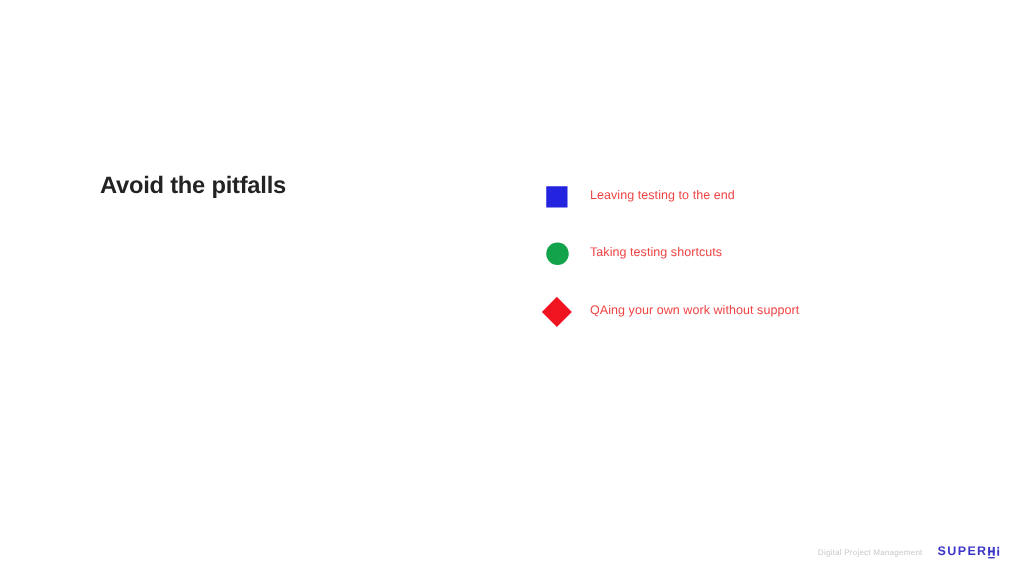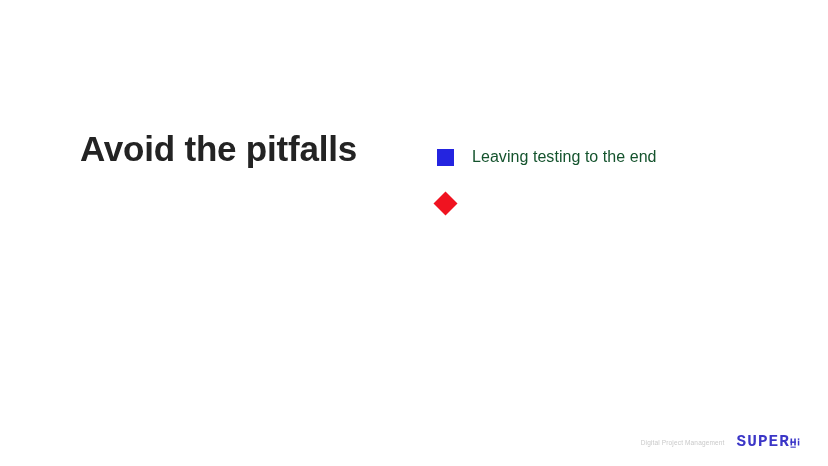--- a/index.html
+++ b/index.html
@@ -17,21 +17,21 @@
     height: 466px;
     background: #ffffff;
     overflow: hidden;
   }
 
   
   .slide-title {
     position: absolute;
     left: 80px;
     top: 132px;
-    font-size: 35px;
+    font-size: 19px;
     font-weight: 700;
     letter-spacing: -0.2px;
     color: #232323;
     line-height: 34px;
     white-space: nowrap;
   }
 
   
   .pitfall-list {
     position: absolute;
@@ -47,23 +47,23 @@
   }
   .bullet-wrap {
     width: 40px;
     min-width: 40px;
     height: 30px;
     display: flex;
     align-items: center;
     justify-content: flex-start;
   }
   .pitfall-label {
-    font-size: 16px;
+    font-size: 10px;
     font-weight: 400;
-    color: #14532d;
+    color: #ef4444;
     letter-spacing: 0.05px;
     line-height: 20px;
     white-space: nowrap;
   }
 
   
   .shape-square {
     width: 17px;
     height: 17px;
     margin-left: 5px;
@@ -106,26 +106,25 @@
     color: #c9c9c9;
     letter-spacing: 0.15px;
     white-space: nowrap;
   }
   .logo {
     display: flex;
     align-items: flex-start;
     color: #3b36c7;
   }
   .logo-word {
-    font-size: 16px;
+    font-size: 10px;
     font-weight: 700;
     letter-spacing: 1.1px;
     line-height: 12px;
     color: #3b36c7;
-    font-family: Liberation Mono, monospace;
   }
   .logo-mark {
     position: relative;
     width: 12px;
     height: 12px;
     margin-left: 0px;
   }
 </style>
 </head>
 <body>
@@ -136,25 +135,32 @@
 
   <div class="pitfall-list">
 
     <div class="pitfall-item">
       <span class="bullet-wrap">
         <span class="shape-square" style="background:#2424E0"></span>
       </span>
       <span class="pitfall-label">Leaving testing to the end</span>
     </div>
 
+    <div class="pitfall-item">
+      <span class="bullet-wrap">
+        <span class="shape-circle" style="background:#13A34A"></span>
+      </span>
+      <span class="pitfall-label">Taking testing shortcuts</span>
+    </div>
 
     <div class="pitfall-item">
       <span class="bullet-wrap">
         <span class="shape-diamond" style="background:#F01320"></span>
       </span>
+      <span class="pitfall-label">QAing your own work without support</span>
     </div>
 
 
 
   </div>
 
   <div class="footer">
     <span class="footer-note">Digital Project Management</span>
     <span class="logo">
       <span class="logo-word">SUPER</span>

